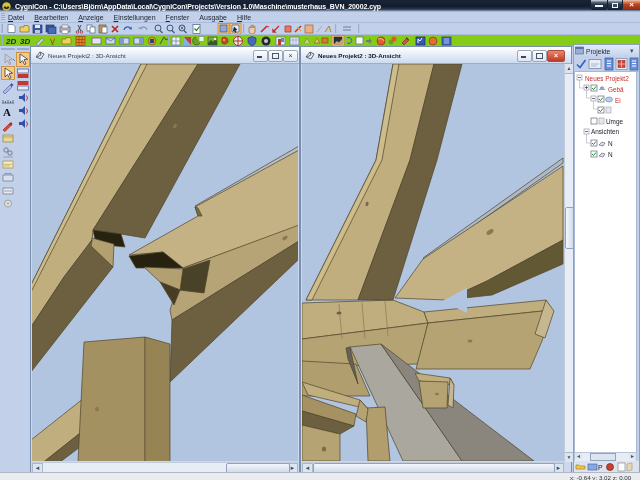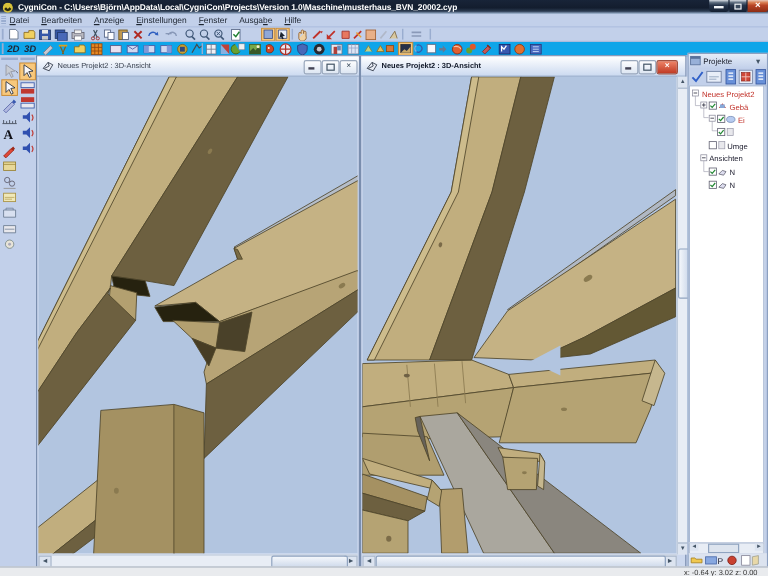--- a/index.html
+++ b/index.html
@@ -102,21 +102,21 @@
       <path d="M304 9 l5 -6" stroke="#b0b8c8" stroke-width="1.4"></path>
       <path d="M312 9 l4 -6 l2 6" fill="#d8c8a0" stroke="#806840" stroke-width="0.7"></path>
       <rect x="322" y="1" width="1.2" height="9" fill="#9aadd0"></rect>
       <path d="M330 4 h8 M330 7 h8" stroke="#8a99b8" stroke-width="1.4"></path>
       <rect x="345" y="1" width="1.2" height="9" fill="#9aadd0"></rect>
       </g>
     </g>
   </svg>
 </div>
 
-<div class="abs" style="left:0;top:35px;width:640px;height:11px;background:#0ea5e9;border-bottom:1px solid #aabbdc;">
+<div class="abs" style="left:0;top:35px;width:640px;height:11px;background:#84cc16;border-bottom:1px solid #aabbdc;">
   <svg width="470" height="11">
     <rect x="1.5" y="1" width="1.5" height="9" fill="#9aadd0"></rect>
     <text x="6" y="8.5" font-size="8" font-weight="bold" font-style="italic" fill="#202838" font-family="Liberation Sans">2D</text>
     <text x="20" y="8.5" font-size="8" font-weight="bold" font-style="italic" fill="#202838" font-family="Liberation Sans">3D</text>
     <path d="M36 9 l6 -6 l2 2 l-6 6 z" fill="#c8c8d0" stroke="#707888" stroke-width="0.7"></path>
     <path d="M50 3 l3 7 m2 -7 l-3 7" stroke="#806020" stroke-width="1"></path>
     <path d="M49 3 h7" stroke="#d8a020" stroke-width="1.5"></path>
     <path d="M62 4 h4 v-1.5 h4 l1 1.5 v5 h-9 z" fill="#f0d060" stroke="#8a6a20" stroke-width="0.7"></path>
     <rect x="76" y="1.5" width="9" height="9" fill="#e88820" stroke="#904810" stroke-width="0.7"></rect>
     <path d="M76 4.5 h9 M76 7.5 h9 M79 1.5 v9 M82 1.5 v9" stroke="#904810" stroke-width="0.7"></path>

